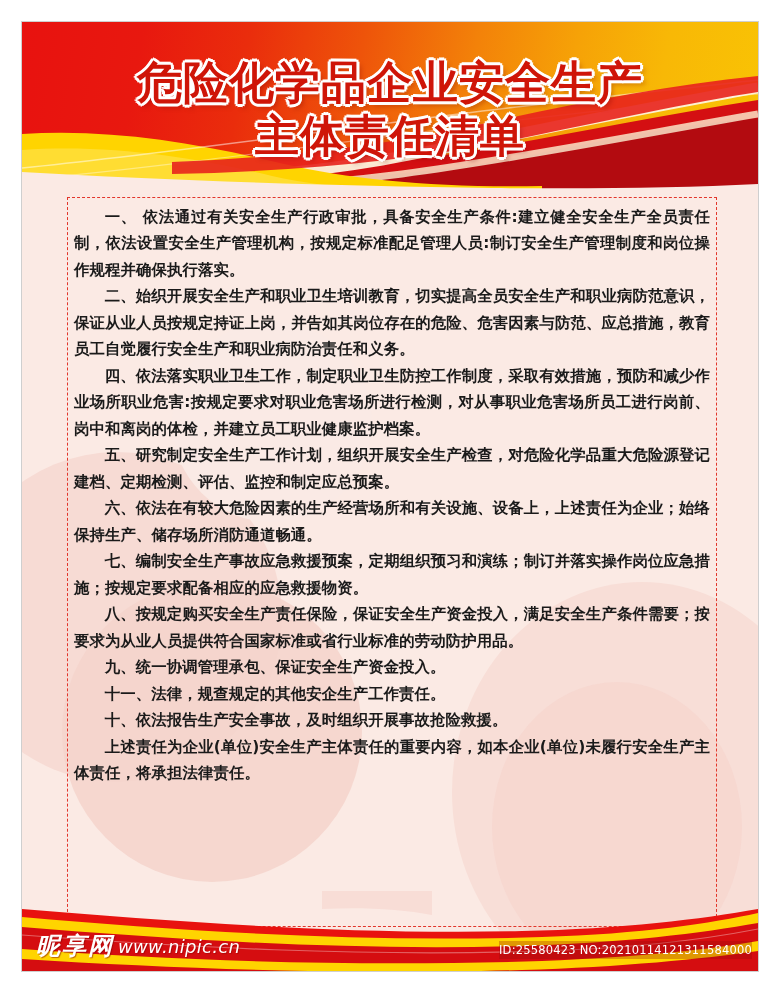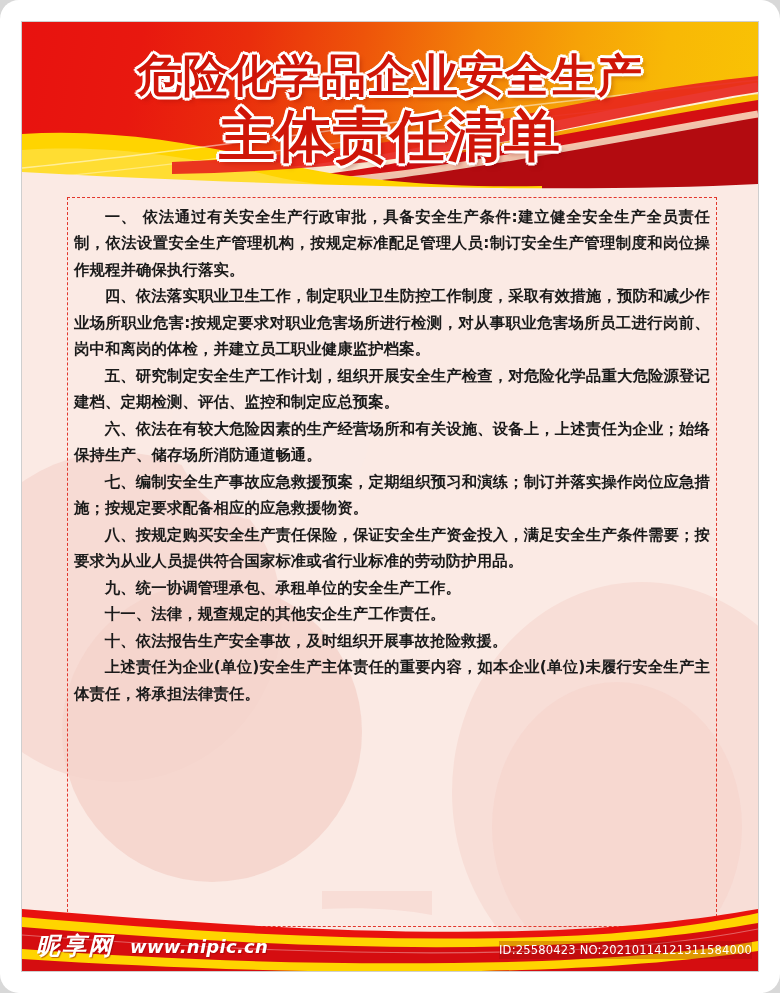--- a/index.html
+++ b/index.html
@@ -10,21 +10,20 @@
   body {
     font-family: "Liberation Sans", "DejaVu Sans", sans-serif;
   }
 
   .poster {
     position: relative;
     width: 780px;
     height: 993px;
     background: #ffffff;
     overflow: hidden;
-    border-radius: 19px;
   }
 
   
   .frame {
     position: absolute;
     left: 22px;
     top: 22px;
     width: 736px;
     height: 949px;
     background: #fbece7;
@@ -89,21 +88,21 @@
     letter-spacing: 1px;
     color: #cf1508;
     text-shadow:
       -2px -2px 0 #fff,  2px -2px 0 #fff,
       -2px  2px 0 #fff,  2px  2px 0 #fff,
       -3px  0   0 #fff,  3px  0   0 #fff,
        0   -3px 0 #fff,  0    3px 0 #fff,
        4px 4px 5px rgba(120,0,0,.35);
     white-space: nowrap;
   }
-  .title-line.second { font-size: 56px; margin-top: 1px; }
+  .title-line.second { font-size: 44px; margin-top: 1px; }
 
   
   .content {
     position: absolute;
     left: 45px;
     top: 175px;
     width: 650px;
     height: 730px;
     border: 1px dashed #e2362b;
     box-sizing: border-box;
@@ -135,36 +134,36 @@
     z-index: 7;
   }
   .footer svg { position:absolute; left:0; top:0; display:block; }
 
   .brand {
     position: absolute;
     left: 14px;
     bottom: 9px;
     display: flex;
     align-items: center;
-    gap: 16px;
+    gap: 4px;
     z-index: 9;
   }
   .brand-logo {
     font-family: "DejaVu Serif", "Liberation Serif", serif;
     font-size: 24px;
     font-weight: bold;
     font-style: italic;
     color: #ffffff;
     letter-spacing: 2px;
     text-shadow: 1px 1px 1px rgba(130,0,0,.5);
   }
   .brand-url {
     font-family: "DejaVu Sans", "Liberation Sans", sans-serif;
     font-size: 18px;
-    font-weight: bold;
+    font-weight: normal;
     font-style: italic;
     color: #ffffff;
     letter-spacing: .3px;
     text-shadow: 1px 1px 1px rgba(130,0,0,.45);
   }
 
   .idtag {
     position: absolute;
     right: 6px;
     bottom: 12px;
@@ -214,26 +213,27 @@
       </svg>
 
       <div class="title-wrap">
         <div class="title-line">危险化学品企业安全生产</div>
         <div class="title-line second">主体责任清单</div>
       </div>
     </div>
 
     <div class="content">
       <p class="clause">一、 依法通过有关安全生产行政审批，具备安全生产条件:建立健全安全生产全员责任制，依法设置安全生产管理机构，按规定标准配足管理人员:制订安全生产管理制度和岗位操作规程并确保执行落实。</p>
+      <p class="clause">二、始织开展安全生产和职业卫生培训教育，切实提高全员安全生产和职业病防范意识，保证从业人员按规定持证上岗，并告如其岗位存在的危险、危害因素与防范、应总措施，教育员工自觉履行安全生产和职业病防治责任和义务。</p>
       <p class="clause">四、依法落实职业卫生工作，制定职业卫生防控工作制度，采取有效措施，预防和减少作业场所职业危害:按规定要求对职业危害场所进行检测，对从事职业危害场所员工进行岗前、岗中和离岗的体检，并建立员工职业健康监护档案。</p>
       <p class="clause">五、研究制定安全生产工作计划，组织开展安全生产检查，对危险化学品重大危险源登记建档、定期检测、评估、监控和制定应总预案。</p>
       <p class="clause">六、依法在有较大危险因素的生产经营场所和有关设施、设备上，上述责任为企业；始络保持生产、储存场所消防通道畅通。</p>
       <p class="clause">七、编制安全生产事故应急救援预案，定期组织预习和演练；制订并落实操作岗位应急措施；按规定要求配备相应的应急救援物资。</p>
       <p class="clause">八、按规定购买安全生产责任保险，保证安全生产资金投入，满足安全生产条件需要；按要求为从业人员提供符合国家标准或省行业标准的劳动防护用品。</p>
-      <p class="clause">九、统一协调管理承包、承租单位的安全生产工作。</p>
+      <p class="clause">九、统一协调管理承包、保证安全生产资金投入。</p>
       <p class="clause">十一、法律，规查规定的其他安企生产工作责任。</p>
       <p class="clause">十、依法报告生产安全事故，及时组织开展事故抢险救援。</p>
       <p class="clause">上述责任为企业(单位)安全生产主体责任的重要内容，如本企业(单位)未履行安全生产主体责任，将承担法律责任。</p>
     </div>
 
     <div class="footer">
       <svg width="736" height="80" viewBox="0 0 736 80">
 
         <path d="M0,18 C150,30 320,44 500,40 C600,38 680,28 736,18 L736,80 L0,80 Z" fill="#e8120f"></path>
         <path d="M0,30 C160,44 340,56 520,50 C620,47 690,36 736,26 L736,80 L0,80 Z" fill="#d50d10"></path>

